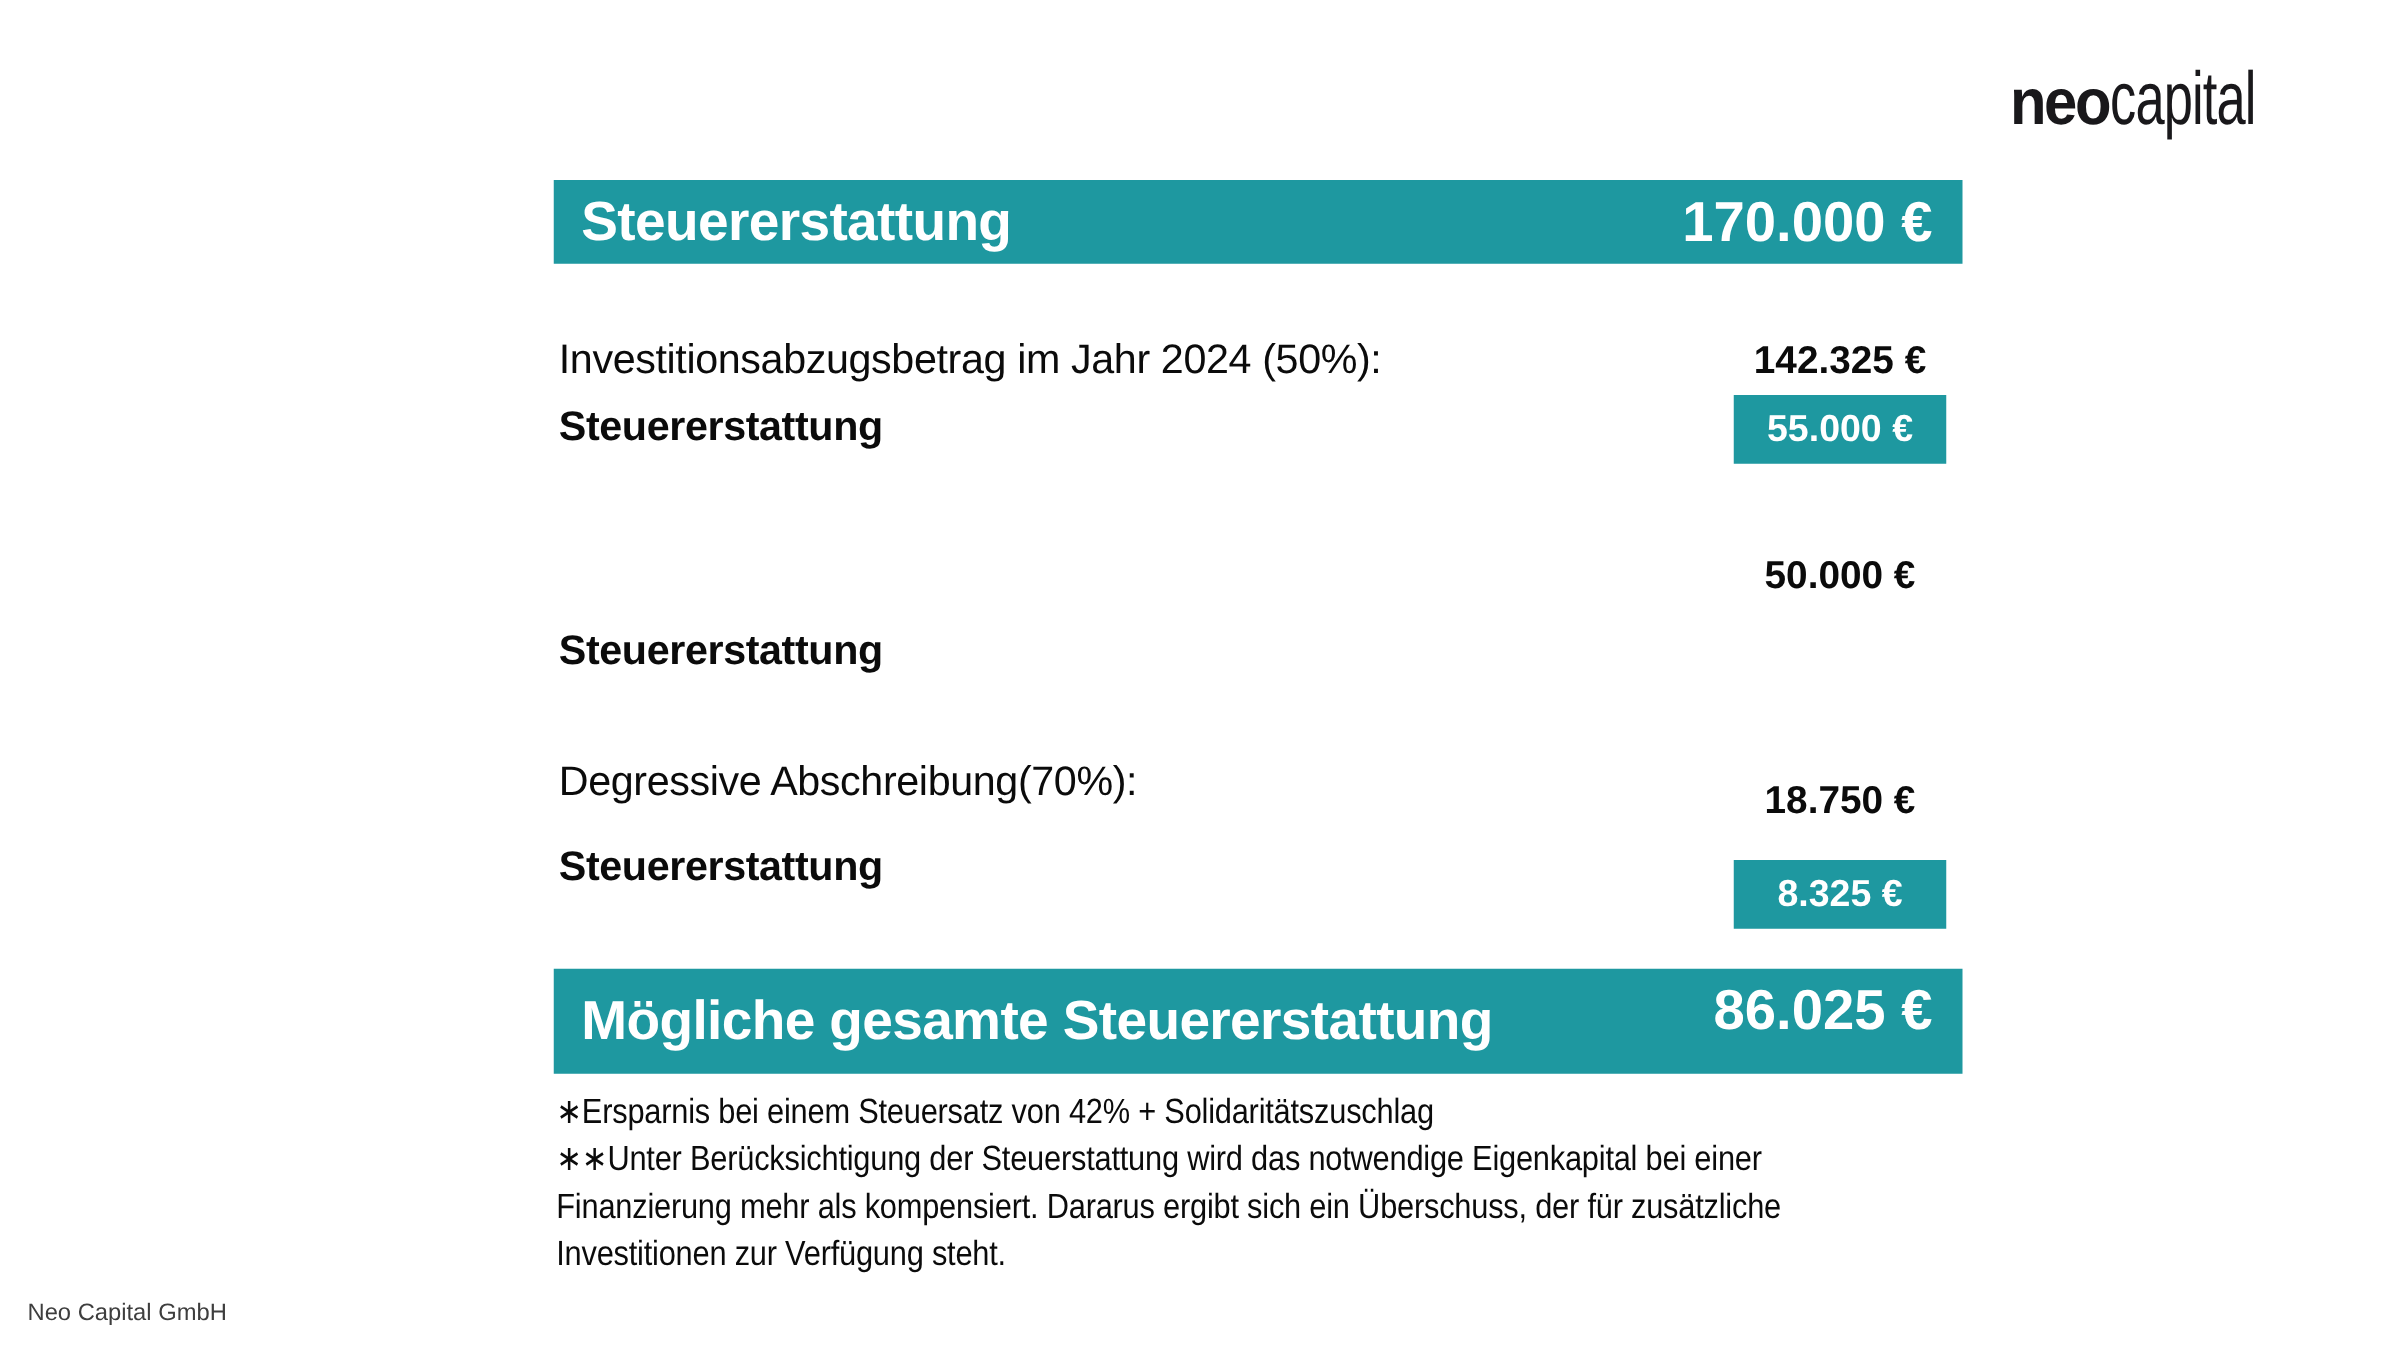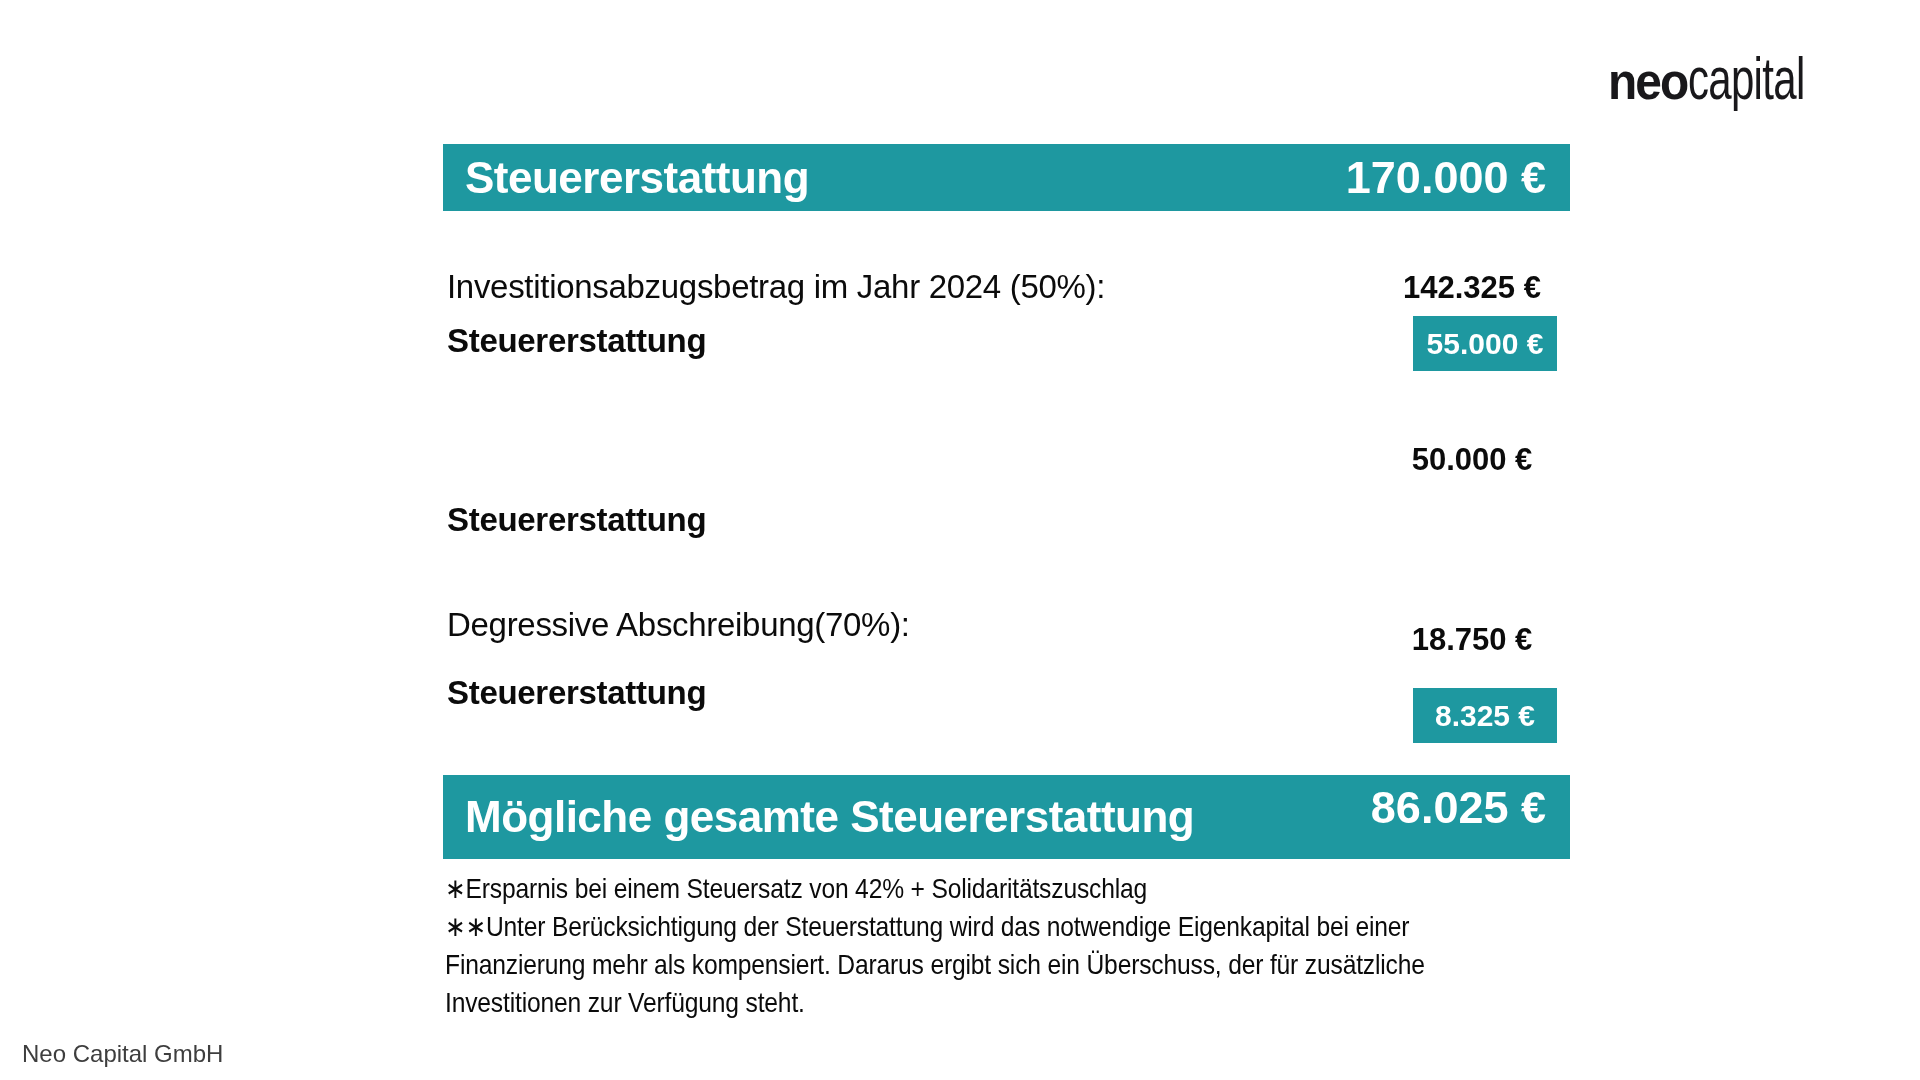--- a/index.html
+++ b/index.html
@@ -106,21 +106,21 @@
     left: 4px;
     font-size: 33px;
     font-weight: bold;
     letter-spacing: -0.3px;
     white-space: nowrap;
     color: #0b0b0b;
   }
   .badge {
     position: absolute;
     right: 13px;
-    width: 144px;
+    width: 170px;
     height: 55px;
     background: #1e98a0;
     color: #ffffff;
     display: flex;
     align-items: center;
     justify-content: center;
     font-size: 30px;
     font-weight: bold;
     white-space: nowrap;
     margin-left: 31px;
@@ -147,21 +147,21 @@
     white-space: nowrap;
     line-height: 38px;
     letter-spacing: -0.2px;
   }
 
   
   .footer {
     position: absolute;
     left: 22px;
     top: 1040px;
-    font-size: 24px;
+    font-size: 19px;
     color: #3e3e3e;
     white-space: nowrap;
   }
 </style>
 </head>
 <body>
 
 <div class="canvas">
 
   <div class="logo">

